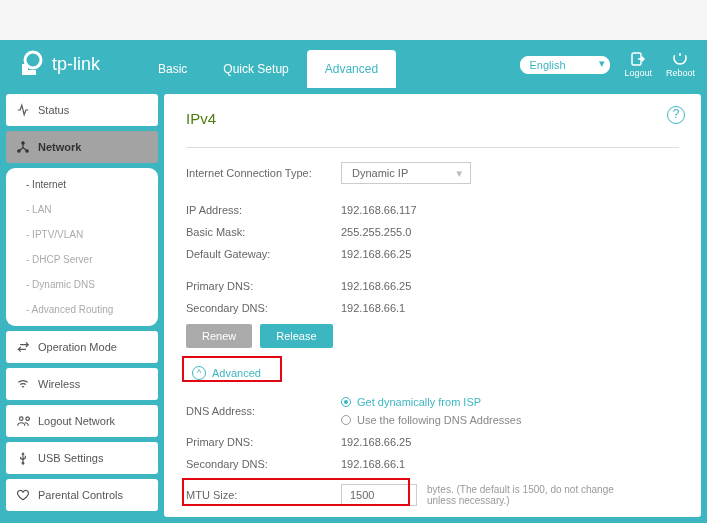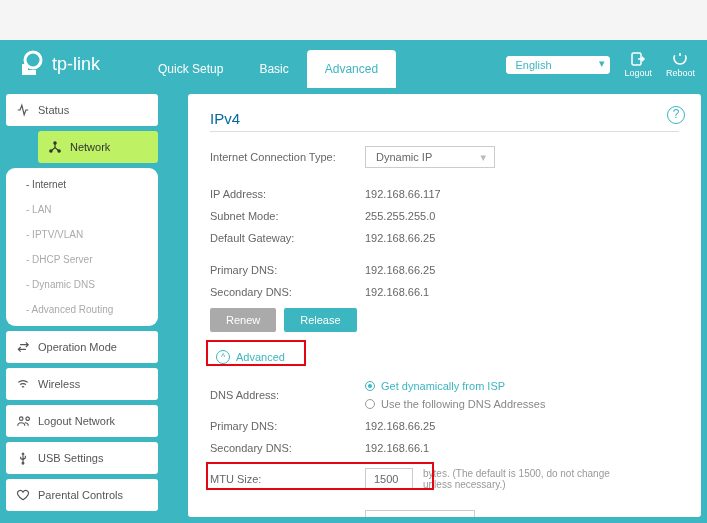--- a/index.html
+++ b/index.html
@@ -5,74 +5,74 @@
   * { box-sizing: border-box; margin: 0; padding: 0; font-family: Arial, sans-serif; }
   body { background: #f5f5f5; width: 707px; height: 523px; overflow: hidden; }
   .app { display: flex; flex-direction: column; height: 100%; }
   .topbar { background: #3cb6c0; color: #fff; display: flex; align-items: center; height: 48px; padding: 0 12px 0 18px; margin-top: 40px; }
   .logo { display: flex; align-items: center; font-size: 18px; font-weight: 400; }
   .logo svg { margin-right: 6px; }
   .tabs { display: flex; margin-left: 40px; height: 100%; align-items: flex-end; }
   .tab { color: #fff; font-size: 12px; padding: 12px 18px; cursor: pointer; }
   .tab.active { background: #fff; color: #3cb6c0; border-radius: 4px 4px 0 0; }
   .top-right { margin-left: auto; display: flex; align-items: center; gap: 14px; }
-  .lang-select { background: #fff; color: #3cb6c0; border: 1px solid #fff; border-radius: 3px; font-size: 11px; padding: 2px 20px 2px 8px; appearance: none; width: 104px; position: relative; }
+  .lang-select { background: #fff; color: #3cb6c0; border: 1px solid #fff; border-radius: 8px; font-size: 11px; padding: 2px 20px 2px 8px; appearance: none; width: 90px; position: relative; }
   .lang-wrap { position: relative; }
   .lang-wrap::after { content: "▾"; position: absolute; right: 6px; top: 2px; font-size: 11px; color: #3cb6c0; pointer-events: none; }
   .top-icon { display: flex; flex-direction: column; align-items: center; font-size: 9px; color: #fff; cursor: pointer; }
   .top-icon svg { width: 18px; height: 18px; }
-  .body { display: flex; flex: 1; background: #3cb6c0; overflow: hidden; gap: 24px; }
+  .body { display: flex; flex: 1; background: #3cb6c0; overflow: hidden; }
   .sidebar { width: 164px; padding: 6px 6px 6px 6px; background: #3cb6c0; display: flex; flex-direction: column; gap: 5px; overflow-y: auto; }
   .side-item { background: #fff; border-radius: 3px; padding: 9px 10px; font-size: 11px; color: #555; display: flex; align-items: center; gap: 8px; cursor: pointer; }
-  .side-item.active { background: #bef264; color: #333; font-weight: normal; margin-left: 32px; }
+  .side-item.active { background: #a3a3a3; color: #333; font-weight: bold; }
   .side-sub { background: #fff; border-radius: 9px; padding: 4px 0; display: flex; flex-direction: column; }
   .side-sub-item { font-size: 10px; color: #aaa; padding: 7px 20px; cursor: pointer; }
   .side-sub-item.active { color: #555; }
   .side-sub-item::before { content: "- "; }
   .content { flex: 1; background: #fff; margin: 6px 6px 6px 0; border-radius: 3px; padding: 16px 22px; overflow-y: auto; font-size: 11px; color: #666; position: relative; }
-  .page-title { font-size: 15px; color: #0369a1; border-bottom: 1px solid #ddd; padding-bottom: 4px; margin-bottom: 14px; }
+  .page-title { font-size: 15px; color: #4d7c0f; border-bottom: 1px solid #ddd; padding-bottom: 20px; margin-bottom: 14px; }
   .help-icon { position: absolute; right: 16px; top: 12px; width: 18px; height: 18px; border: 1.5px solid #3cb6c0; border-radius: 50%; color: #3cb6c0; font-size: 12px; text-align: center; line-height: 15px; cursor: pointer; }
   .row { display: flex; align-items: center; margin-bottom: 10px; }
   .row .label { width: 155px; color: #666; }
   .row .value { color: #666; }
   .select-box { border: 1px solid #ccc; padding: 4px 26px 4px 10px; font-size: 11px; color: #666; width: 130px; position: relative; display: inline-block; }
   .select-box::after { content: "▾"; position: absolute; right: 8px; top: 4px; color: #bbb; }
   .section-gap { height: 10px; }
   .btn { display: inline-block; padding: 6px 16px; font-size: 11px; color: #fff; border: none; border-radius: 2px; cursor: pointer; margin-right: 8px; }
   .btn.grey { background: #aaa; }
   .btn.teal { background: #3cb6c0; }
   .adv-toggle { display: inline-flex; align-items: center; gap: 6px; color: #3cb6c0; font-size: 11px; padding: 4px 6px; cursor: pointer; }
   .adv-toggle .circ { width: 14px; height: 14px; border: 1px solid #3cb6c0; border-radius: 50%; display: flex; align-items: center; justify-content: center; font-size: 9px; color: #3cb6c0; }
   .radio-row { display: flex; align-items: center; gap: 6px; }
   .radio { width: 10px; height: 10px; border: 1px solid #999; border-radius: 50%; display: inline-block; position: relative; }
   .radio.checked { border-color: #3cb6c0; }
   .radio.checked::after { content: ""; width: 4px; height: 4px; background: #3cb6c0; border-radius: 50%; position: absolute; top: 2px; left: 2px; }
   .radio-label { color: #3cb6c0; font-size: 11px; }
   .radio-label.grey { color: #888; }
-  .input-box { border: 1px solid #ccc; padding: 4px 8px; font-size: 11px; color: #666; width: 48px; }
+  .input-box { border: 1px solid #ccc; padding: 4px 8px; font-size: 11px; color: #666; width: 76px; }
   .input-box.wide { width: 110px; }
   .hint { color: #999; font-size: 10px; margin-left: 10px; max-width: 200px; }
   .hl1 { position: absolute; border: 2.5px solid #e30613; pointer-events: none; }
 </style>
 </head>
 <body>
 
 <div class="app">
   <div class="topbar">
     <div class="logo">
       <svg width="28" height="28" viewBox="0 0 28 28">
         <circle cx="15" cy="10" r="8" fill="none" stroke="#fff" stroke-width="3"></circle>
         <rect x="4" y="14" width="6" height="11" fill="#fff"></rect>
         <rect x="4" y="20" width="14" height="5" fill="#fff"></rect>
       </svg>
       <span>tp-link</span>
     </div>
     <div class="tabs">
+      <div class="tab">Basic</div>
       <div class="tab">Quick Setup</div>
-      <div class="tab">Basic</div>
       <div class="tab active">Advanced</div>
     </div>
     <div class="top-right">
       <div class="lang-wrap">
         <select class="lang-select">
           <option>English</option>
         </select>
       </div>
       <div class="top-icon">
         <svg viewBox="0 0 24 24" fill="none" stroke="#fff" stroke-width="2">
@@ -156,21 +156,21 @@
       <div class="row">
         <div class="label">Internet Connection Type:</div>
         <div class="select-box"><span>Dynamic IP</span></div>
       </div>
       <div class="section-gap"></div>
       <div class="row">
           <div class="label">IP Address:</div>
           <div class="value">192.168.66.117</div>
         </div>
       <div class="row">
-          <div class="label">Subnet Mode:</div>
+          <div class="label">Basic Mask:</div>
           <div class="value">255.255.255.0</div>
         </div>
       <div class="row">
           <div class="label">Default Gateway:</div>
           <div class="value">192.168.66.25</div>
         </div>
       <div class="section-gap"></div>
       <div class="row">
           <div class="label">Primary DNS:</div>
           <div class="value">192.168.66.25</div>

